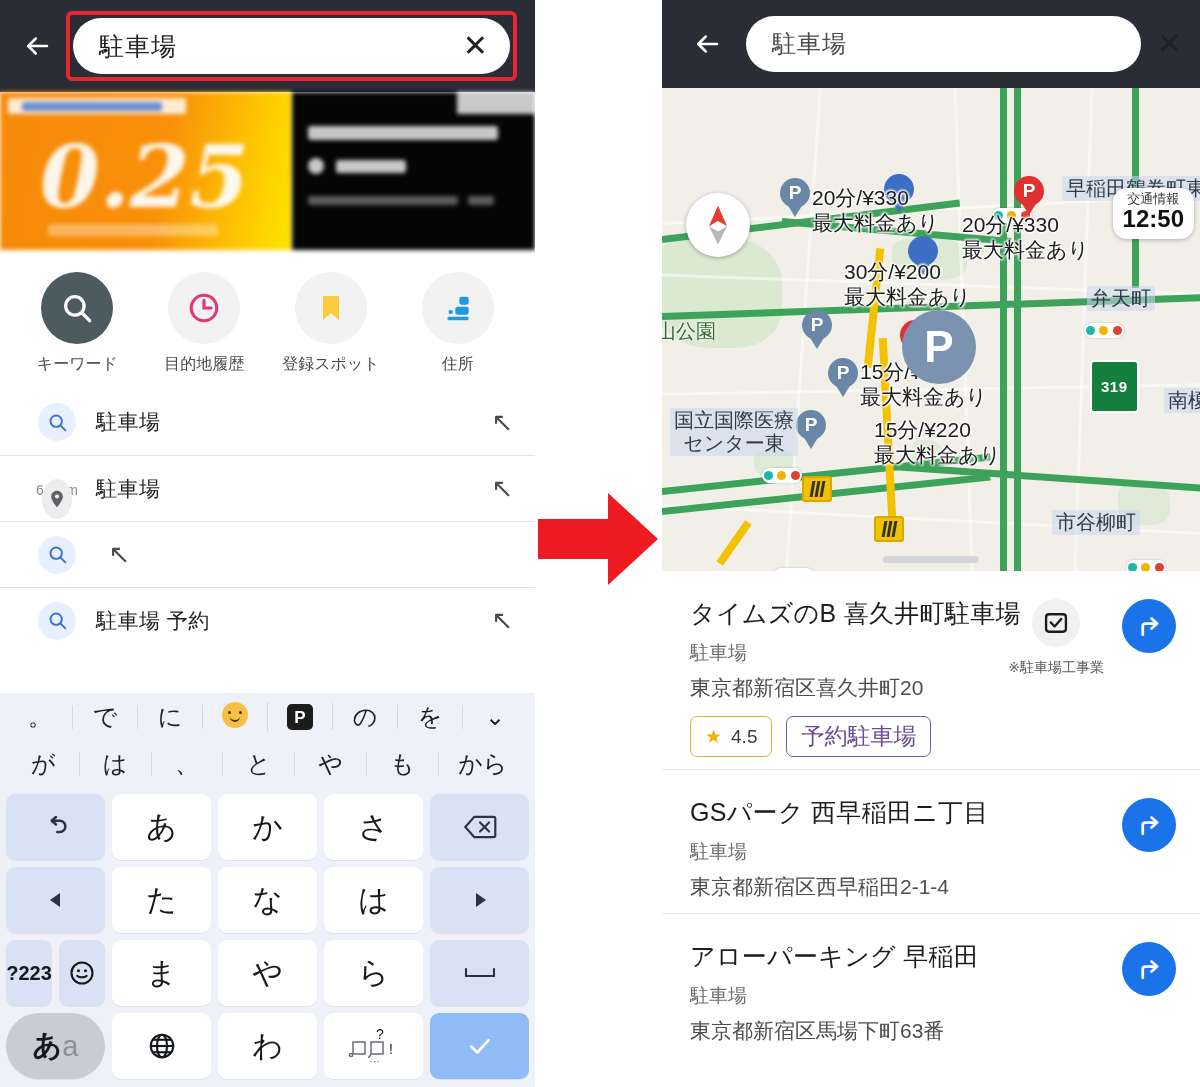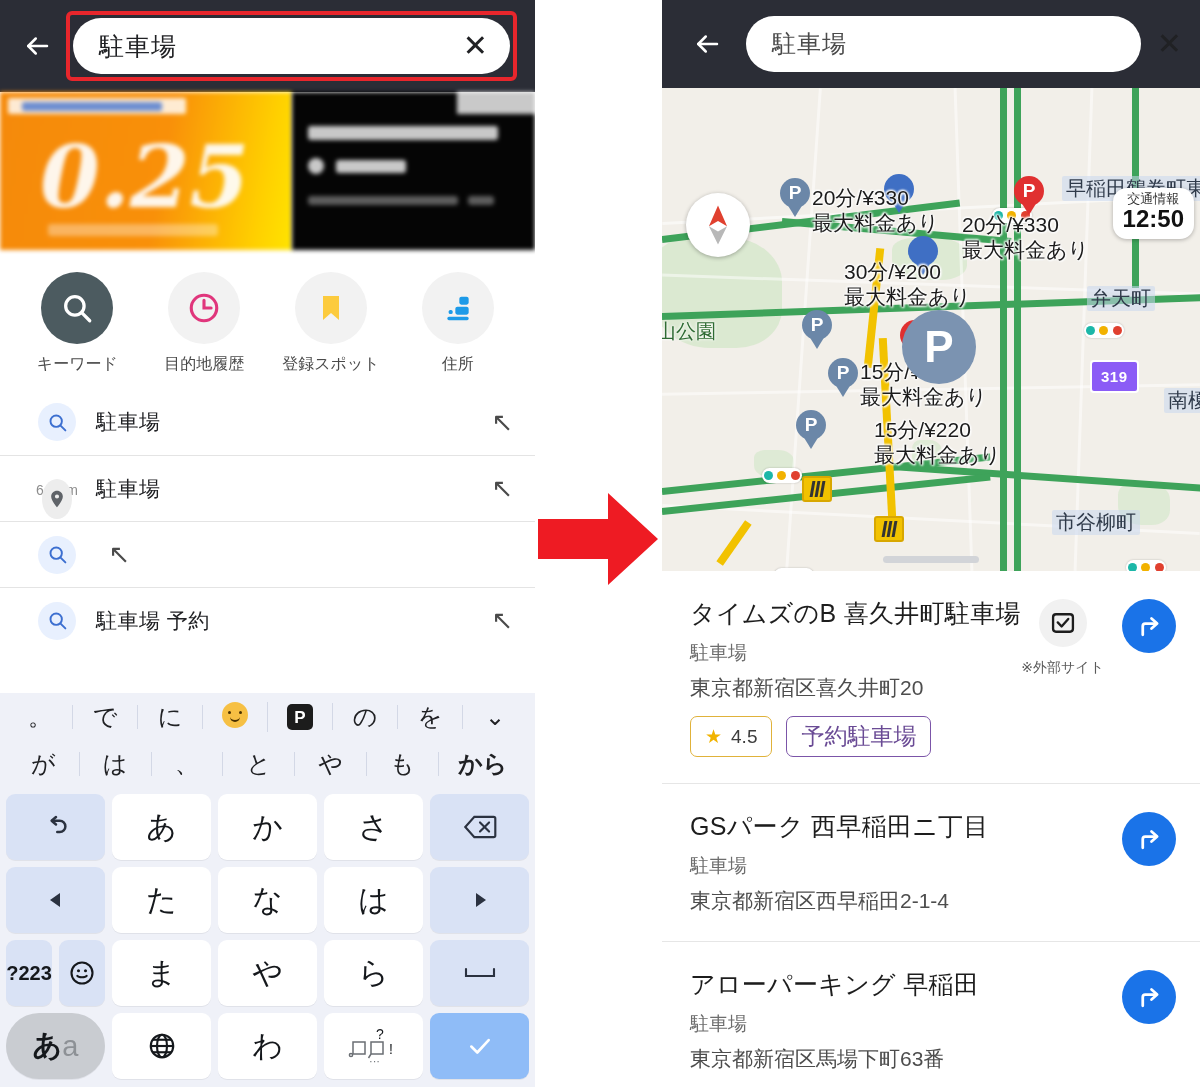--- a/index.html
+++ b/index.html
@@ -109,21 +109,21 @@
   .kb { position: absolute; left: 0; bottom: 0; width: 535px; background: #eff1f8; }
   .kb-sug {
     display: flex; align-items: center; height: 47px; padding: 0 8px;
     border-bottom: none;
   }
   .kb-sug .cell {
     flex: 1; text-align: center; font-size: 24px; color: #202124;
     border-right: 1px solid #d3d8e6; line-height: 1;
   }
   .kb-sug .cell:last-child { border-right: none; }
-  .kb-sug .cell.wide { flex: 1.25; font-weight: bold; }
+  .kb-sug .cell.wide { flex: 1.25; }
   .kb-sug .cell.nodiv { border-right: none; }
   .emoji-key { font-size: 24px; }
   .pkey {
     display:inline-flex; align-items:center; justify-content:center;
     width: 26px; height: 26px; background:#1c1c1c; color:#fff;
     border-radius: 5px; font-size: 17px; font-weight: 700;
   }
   .kb-grid { display: grid; grid-template-columns: repeat(5, 1fr); gap: 7px; padding: 7px 6px 8px 6px; }
   .key {
     height: 66px; border-radius: 9px; background: #fff;
@@ -211,41 +211,41 @@
     display: flex; align-items: center; justify-content: center;
   }
   .traffic-chip {
     position: absolute; background: #fff; border-radius: 14px;
     box-shadow: 0 1px 4px rgba(0,0,0,.28);
     padding: 4px 10px 6px 10px; text-align: center;
   }
   .traffic-chip .tt { font-size: 13px; color: #333; line-height: 1.1; }
   .traffic-chip .tm { font-size: 24px; color: #111; font-weight: 700; line-height: 1.1; }
   .shield {
-    position: absolute; background: #8b5cf6; color: #fff;
-    font-size: 15px; font-weight: 700; padding: 6px 9px; border-radius: 4px;
+    position: absolute; background: #15803d; color: #fff;
+    font-size: 15px; font-weight: 700; padding: 16px 9px; border-radius: 4px;
     border: 2px solid #fff; letter-spacing: .5px;
   }
   .lane-ico {
     position: absolute; width: 30px; height: 26px; background: #f2c200;
     border: 2px solid #d8a700; border-radius: 3px;
     display:flex; align-items:center; justify-content:center;
   }
   .lane-ico span { display:block; width:3px; height:16px; background:#333; transform: skewX(-10deg); margin:0 1px;}
 
   
   .handle-bar {
     position: absolute; left: 50%; transform: translateX(-50%);
     bottom: 8px; width: 96px; height: 7px; border-radius: 4px; background: #d2d4d8;
   }
 
   
   .results { background: #fff; }
   .result {
-    position: relative; padding: 26px 24px 26px 28px; border-bottom: 1px solid #e6e6e6;
+    position: relative; padding: 26px 24px 12px 28px; border-bottom: 1px solid #e6e6e6;
     display: flex;
   }
   .result:last-child { border-bottom: none; }
   .r-main { flex: 1; min-width: 0; }
   .r-title { font-size: 25px; color: #1d1d1d; letter-spacing: .3px; }
   .r-cat { font-size: 19px; color: #6d6d6d; margin-top: 10px; }
   .r-addr { font-size: 21px; color: #4d4d4d; margin-top: 8px; }
   .r-chips { display: flex; gap: 14px; margin-top: 14px; }
   .chip-rating {
     border: 1px solid #e0b23a; border-radius: 7px; padding: 4px 14px;
@@ -664,20 +664,24 @@
         <div>最大料金あり</div>
       </div>
       <div class="maplabel" style="left:212px;top:330px;">
         <div>15分/¥220</div>
         <div>最大料金あり</div>
       </div>
 
       <div class="placelabel" style="left:400px;top:88px;">早稲田鶴巻町東</div>
       <div class="placelabel" style="left:425px;top:198px;">弁天町</div>
       <div class="placelabel" style="left:390px;top:422px;">市谷柳町</div>
+      <div class="placelabel" style="left:8px;top:320px;text-align:center;">
+        <span>国立国際医療</span><br>
+        <span>センター東</span>
+      </div>
       <div class="placelabel" style="left:502px;top:300px;">南榎町</div>
       <div class="parklabel" style="left:-6px;top:230px;">山公園</div>
 
       <div class="shield" style="left:428px;top:272px;">319</div>
 
       <div class="compass" style="left:24px;top:105px;">
         <svg width="34" height="44" viewBox="0 0 24 34">
           <polygon points="12,2 19,18 12,14 5,18" fill="#e0402f"></polygon>
           <polygon points="12,32 19,18 12,22 5,18" fill="#b8b8b8"></polygon>
         </svg>
@@ -707,21 +711,21 @@
           </div>
         </div>
         <div class="r-actions">
           <div class="ext-wrap">
             <div class="ext-btn">
               <svg width="28" height="28" viewBox="0 0 24 24" fill="none" stroke="#1d1d1d" stroke-width="2" stroke-linecap="round" stroke-linejoin="round">
                   <rect x="3.5" y="4.5" width="17" height="15" rx="2.5"></rect>
                   <polyline points="7.5,11.5 10.8,15 16.5,8.5"></polyline>
                 </svg>
             </div>
-            <div class="ext-note">※外部サイト</div>
+            <div class="ext-note">※駐車場工事業</div>
           </div>
           <div class="dir-btn">
             <svg width="30" height="30" viewBox="0 0 24 24" fill="none" stroke="#ffffff" stroke-width="2.2" stroke-linecap="round" stroke-linejoin="round">
                 <path d="M7 19v-7a2 2 0 0 1 2-2h8"></path>
                 <polyline points="14,6 18.5,10 14,14"></polyline>
               </svg>
           </div>
         </div>
       </div>
 

